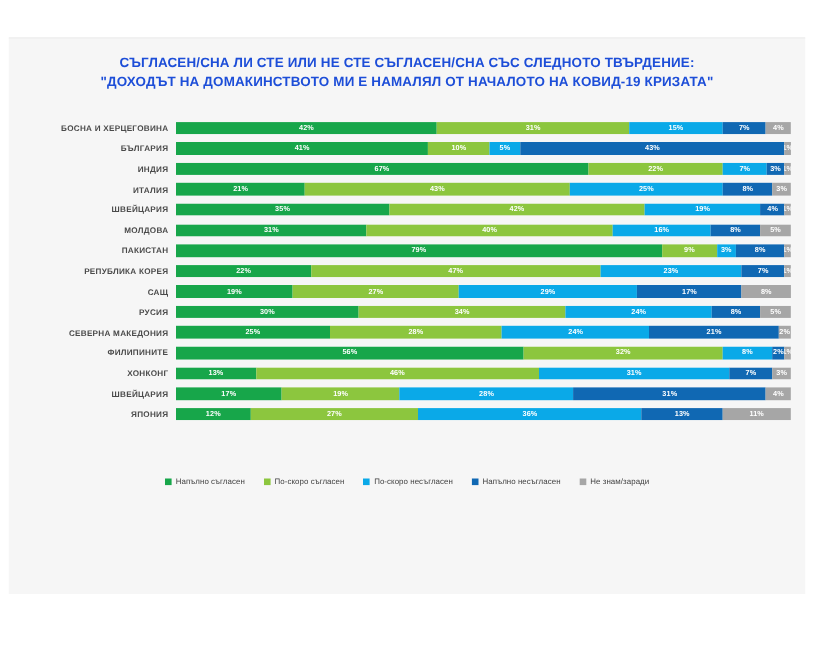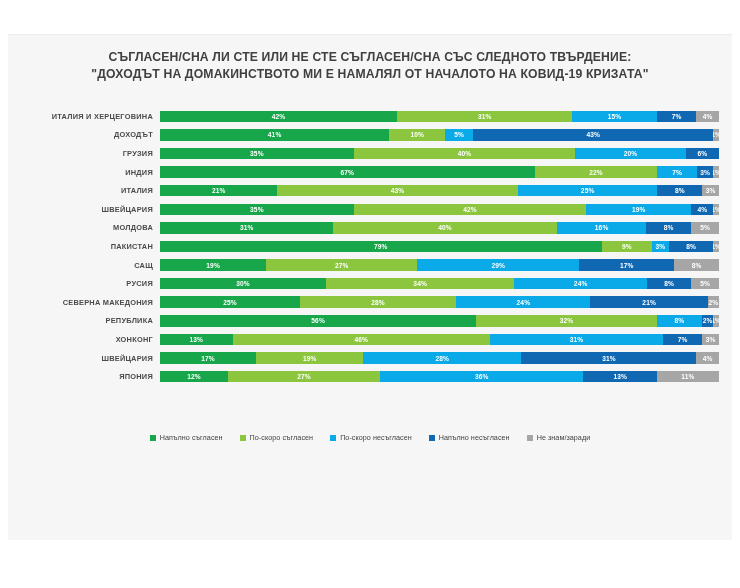--- a/index.html
+++ b/index.html
@@ -51,21 +51,21 @@
 
   
   .title-block {
     position: absolute;
     left: 0;
     top: 14px;
     width: 724px;
     text-align: center;
   }
   .title-line {
-    color: #404040;
+    color: #1d4ed8;
     font-size: 12.2px;
     font-weight: bold;
     letter-spacing: 0.15px;
     line-height: 17px;
     white-space: nowrap;
   }
   .subtitle {
     position: absolute;
     left: 0;
     top: 55px;
@@ -203,170 +203,173 @@
   <div class="slide-card">
 
     <div class="title-block">
       <div class="title-line">СЪГЛАСЕН/СНА ЛИ СТЕ ИЛИ НЕ СТЕ СЪГЛАСЕН/СНА СЪС СЛЕДНОТО ТВЪРДЕНИЕ:</div>
       <div class="title-line">"ДОХОДЪТ НА ДОМАКИНСТВОТО МИ Е НАМАЛЯЛ ОТ НАЧАЛОТО НА КОВИД-19 КРИЗАТА"</div>
     </div>
 
 
     <div class="chart" id="chart-rows">
         <div class="row">
-          <div class="row-label">ИТАЛИЯ И ХЕРЦЕГОВИНА</div>
+          <div class="row-label">БОСНА И ХЕРЦЕГОВИНА</div>
           <div class="row-bar">
             <div class="seg s0" style="width: 42.4242%;">
               <span>42%</span>
             </div>
             <div class="seg s1" style="width: 31.3131%;">
               <span>31%</span>
             </div>
             <div class="seg s2" style="width: 15.1515%;">
               <span>15%</span>
             </div>
             <div class="seg s3" style="width: 7.07071%;">
               <span>7%</span>
             </div>
             <div class="seg s4" style="width: 4.0404%;">
               <span>4%</span>
             </div>
           </div>
         </div>
         <div class="row">
-          <div class="row-label">ДОХОДЪТ</div>
+          <div class="row-label">БЪЛГАРИЯ</div>
           <div class="row-bar">
             <div class="seg s0" style="width: 41%;">
               <span>41%</span>
             </div>
             <div class="seg s1" style="width: 10%;">
               <span>10%</span>
             </div>
             <div class="seg s2" style="width: 5%;">
               <span>5%</span>
             </div>
             <div class="seg s3" style="width: 43%;">
               <span>43%</span>
             </div>
             <div class="seg s4" style="width: 1%;">
               <span>1%</span>
             </div>
           </div>
         </div>
         <div class="row">
-          <div class="row-label">ГРУЗИЯ</div>
+          <div class="row-label">ИНДИЯ</div>
+          <div class="row-bar">
+            <div class="seg s0" style="width: 67%;">
+              <span>67%</span>
+            </div>
+            <div class="seg s1" style="width: 22%;">
+              <span>22%</span>
+            </div>
+            <div class="seg s2" style="width: 7%;">
+              <span>7%</span>
+            </div>
+            <div class="seg s3" style="width: 3%;">
+              <span>3%</span>
+            </div>
+            <div class="seg s4" style="width: 1%;">
+              <span>1%</span>
+            </div>
+          </div>
+        </div>
+        <div class="row">
+          <div class="row-label">ИТАЛИЯ</div>
+          <div class="row-bar">
+            <div class="seg s0" style="width: 21%;">
+              <span>21%</span>
+            </div>
+            <div class="seg s1" style="width: 43%;">
+              <span>43%</span>
+            </div>
+            <div class="seg s2" style="width: 25%;">
+              <span>25%</span>
+            </div>
+            <div class="seg s3" style="width: 8%;">
+              <span>8%</span>
+            </div>
+            <div class="seg s4" style="width: 3%;">
+              <span>3%</span>
+            </div>
+          </div>
+        </div>
+        <div class="row">
+          <div class="row-label">ШВЕЙЦАРИЯ</div>
           <div class="row-bar">
             <div class="seg s0" style="width: 34.6535%;">
               <span>35%</span>
             </div>
-            <div class="seg s1" style="width: 39.604%;">
+            <div class="seg s1" style="width: 41.5842%;">
+              <span>42%</span>
+            </div>
+            <div class="seg s2" style="width: 18.8119%;">
+              <span>19%</span>
+            </div>
+            <div class="seg s3" style="width: 3.9604%;">
+              <span>4%</span>
+            </div>
+            <div class="seg s4" style="width: 0.990099%;">
+              <span>1%</span>
+            </div>
+          </div>
+        </div>
+        <div class="row">
+          <div class="row-label">МОЛДОВА</div>
+          <div class="row-bar">
+            <div class="seg s0" style="width: 31%;">
+              <span>31%</span>
+            </div>
+            <div class="seg s1" style="width: 40%;">
               <span>40%</span>
             </div>
-            <div class="seg s2" style="width: 19.802%;">
-              <span>20%</span>
-            </div>
-            <div class="seg s3" style="width: 5.94059%;">
-              <span>6%</span>
-            </div>
-          </div>
-        </div>
-        <div class="row">
-          <div class="row-label">ИНДИЯ</div>
-          <div class="row-bar">
-            <div class="seg s0" style="width: 67%;">
-              <span>67%</span>
-            </div>
-            <div class="seg s1" style="width: 22%;">
-              <span>22%</span>
-            </div>
-            <div class="seg s2" style="width: 7%;">
-              <span>7%</span>
-            </div>
-            <div class="seg s3" style="width: 3%;">
+            <div class="seg s2" style="width: 16%;">
+              <span>16%</span>
+            </div>
+            <div class="seg s3" style="width: 8%;">
+              <span>8%</span>
+            </div>
+            <div class="seg s4" style="width: 5%;">
+              <span>5%</span>
+            </div>
+          </div>
+        </div>
+        <div class="row">
+          <div class="row-label">ПАКИСТАН</div>
+          <div class="row-bar">
+            <div class="seg s0" style="width: 79%;">
+              <span>79%</span>
+            </div>
+            <div class="seg s1" style="width: 9%;">
+              <span>9%</span>
+            </div>
+            <div class="seg s2" style="width: 3%;">
               <span>3%</span>
+            </div>
+            <div class="seg s3" style="width: 8%;">
+              <span>8%</span>
             </div>
             <div class="seg s4" style="width: 1%;">
               <span>1%</span>
             </div>
           </div>
         </div>
         <div class="row">
-          <div class="row-label">ИТАЛИЯ</div>
-          <div class="row-bar">
-            <div class="seg s0" style="width: 21%;">
-              <span>21%</span>
-            </div>
-            <div class="seg s1" style="width: 43%;">
-              <span>43%</span>
-            </div>
-            <div class="seg s2" style="width: 25%;">
-              <span>25%</span>
-            </div>
-            <div class="seg s3" style="width: 8%;">
-              <span>8%</span>
-            </div>
-            <div class="seg s4" style="width: 3%;">
-              <span>3%</span>
-            </div>
-          </div>
-        </div>
-        <div class="row">
-          <div class="row-label">ШВЕЙЦАРИЯ</div>
-          <div class="row-bar">
-            <div class="seg s0" style="width: 34.6535%;">
-              <span>35%</span>
-            </div>
-            <div class="seg s1" style="width: 41.5842%;">
-              <span>42%</span>
-            </div>
-            <div class="seg s2" style="width: 18.8119%;">
-              <span>19%</span>
-            </div>
-            <div class="seg s3" style="width: 3.9604%;">
-              <span>4%</span>
-            </div>
-            <div class="seg s4" style="width: 0.990099%;">
-              <span>1%</span>
-            </div>
-          </div>
-        </div>
-        <div class="row">
-          <div class="row-label">МОЛДОВА</div>
-          <div class="row-bar">
-            <div class="seg s0" style="width: 31%;">
-              <span>31%</span>
-            </div>
-            <div class="seg s1" style="width: 40%;">
-              <span>40%</span>
-            </div>
-            <div class="seg s2" style="width: 16%;">
-              <span>16%</span>
-            </div>
-            <div class="seg s3" style="width: 8%;">
-              <span>8%</span>
-            </div>
-            <div class="seg s4" style="width: 5%;">
-              <span>5%</span>
-            </div>
-          </div>
-        </div>
-        <div class="row">
-          <div class="row-label">ПАКИСТАН</div>
-          <div class="row-bar">
-            <div class="seg s0" style="width: 79%;">
-              <span>79%</span>
-            </div>
-            <div class="seg s1" style="width: 9%;">
-              <span>9%</span>
-            </div>
-            <div class="seg s2" style="width: 3%;">
-              <span>3%</span>
-            </div>
-            <div class="seg s3" style="width: 8%;">
-              <span>8%</span>
+          <div class="row-label">РЕПУБЛИКА КОРЕЯ</div>
+          <div class="row-bar">
+            <div class="seg s0" style="width: 22%;">
+              <span>22%</span>
+            </div>
+            <div class="seg s1" style="width: 47%;">
+              <span>47%</span>
+            </div>
+            <div class="seg s2" style="width: 23%;">
+              <span>23%</span>
+            </div>
+            <div class="seg s3" style="width: 7%;">
+              <span>7%</span>
             </div>
             <div class="seg s4" style="width: 1%;">
               <span>1%</span>
             </div>
           </div>
         </div>
         <div class="row">
           <div class="row-label">САЩ</div>
           <div class="row-bar">
             <div class="seg s0" style="width: 19%;">
@@ -420,21 +423,21 @@
             </div>
             <div class="seg s3" style="width: 21%;">
               <span>21%</span>
             </div>
             <div class="seg s4" style="width: 2%;">
               <span>2%</span>
             </div>
           </div>
         </div>
         <div class="row">
-          <div class="row-label">РЕПУБЛИКА</div>
+          <div class="row-label">ФИЛИПИНИТЕ</div>
           <div class="row-bar">
             <div class="seg s0" style="width: 56.5657%;">
               <span>56%</span>
             </div>
             <div class="seg s1" style="width: 32.3232%;">
               <span>32%</span>
             </div>
             <div class="seg s2" style="width: 8.08081%;">
               <span>8%</span>
             </div>

